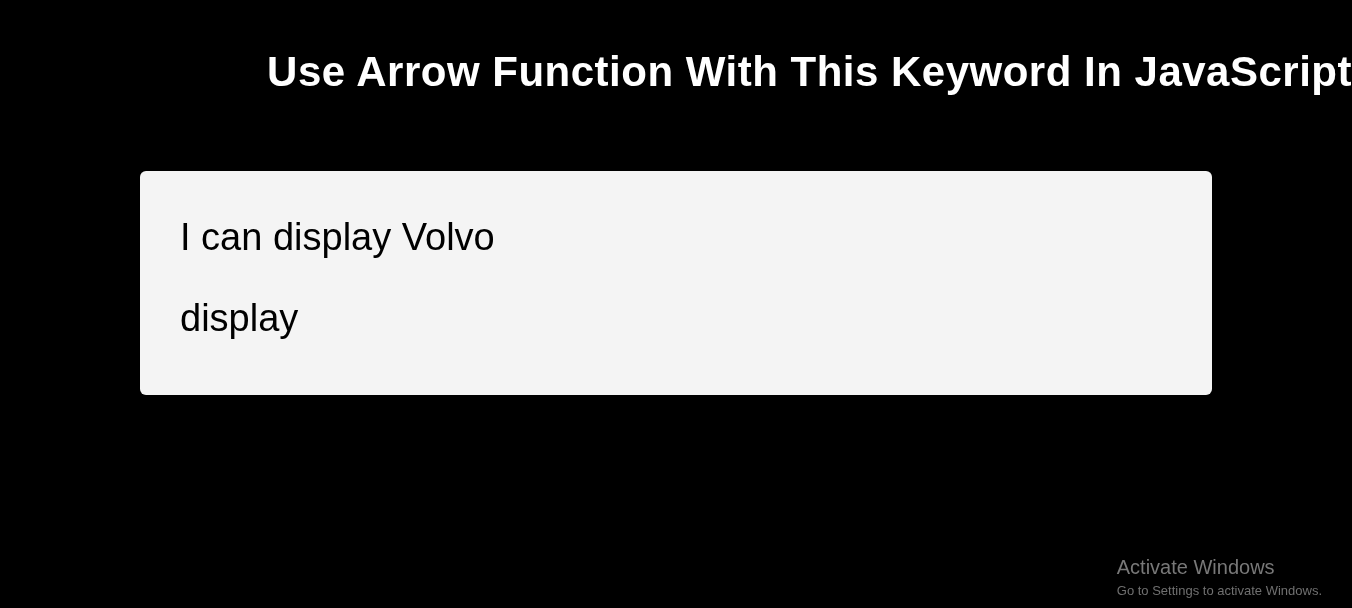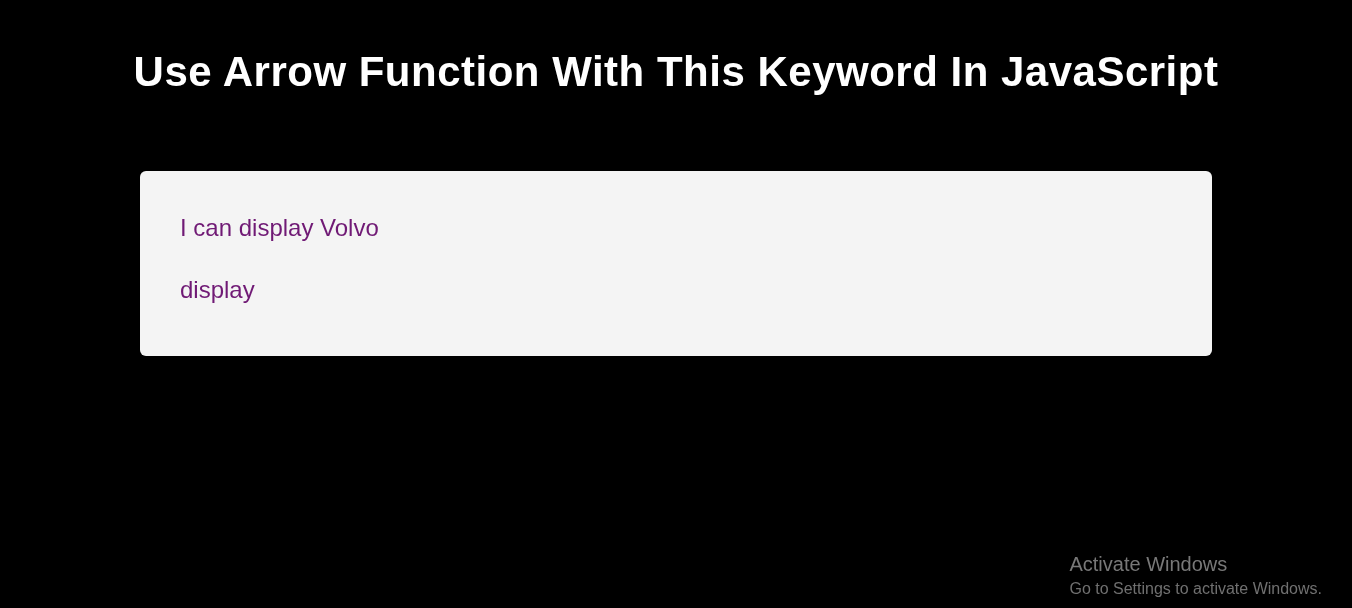--- a/index.html
+++ b/index.html
@@ -12,54 +12,54 @@
       height: 608px;
       background-color: #000000;
       font-family: Arial, Helvetica, sans-serif;
       position: relative;
       overflow: hidden;
     }
     .page-title {
       color: #ffffff;
       font-size: 42px;
       font-weight: bold;
-      text-align: center;
+      text-align: right;
       padding-top: 48px;
       letter-spacing: 0.5px;
     }
     .content-box {
       background-color: #f4f4f4;
       border-radius: 6px;
       margin: 75px 140px 0 140px;
       padding: 40px 40px 50px 40px;
     }
     .output-line {
-      color: #701a75;
-      font-size: 24px;
+      color: #000000;
+      font-size: 38px;
       line-height: 1.4;
       margin-bottom: 28px;
     }
     .output-line:last-child {
       margin-bottom: 0;
     }
     .watermark {
       position: absolute;
       bottom: 10px;
       right: 30px;
       text-align: left;
       color: #6b6b6b;
     }
     .watermark-title {
       font-size: 20px;
       font-weight: 400;
       color: #787878;
       margin-bottom: 4px;
     }
     .watermark-sub {
-      font-size: 16px;
+      font-size: 13px;
       color: #707070;
     }
   </style>
 </head>
 <body>
 
 <h1 class="page-title">Use Arrow Function With This Keyword In JavaScript</h1>
 
 <div class="content-box">
   <p class="output-line">I can display Volvo</p>

